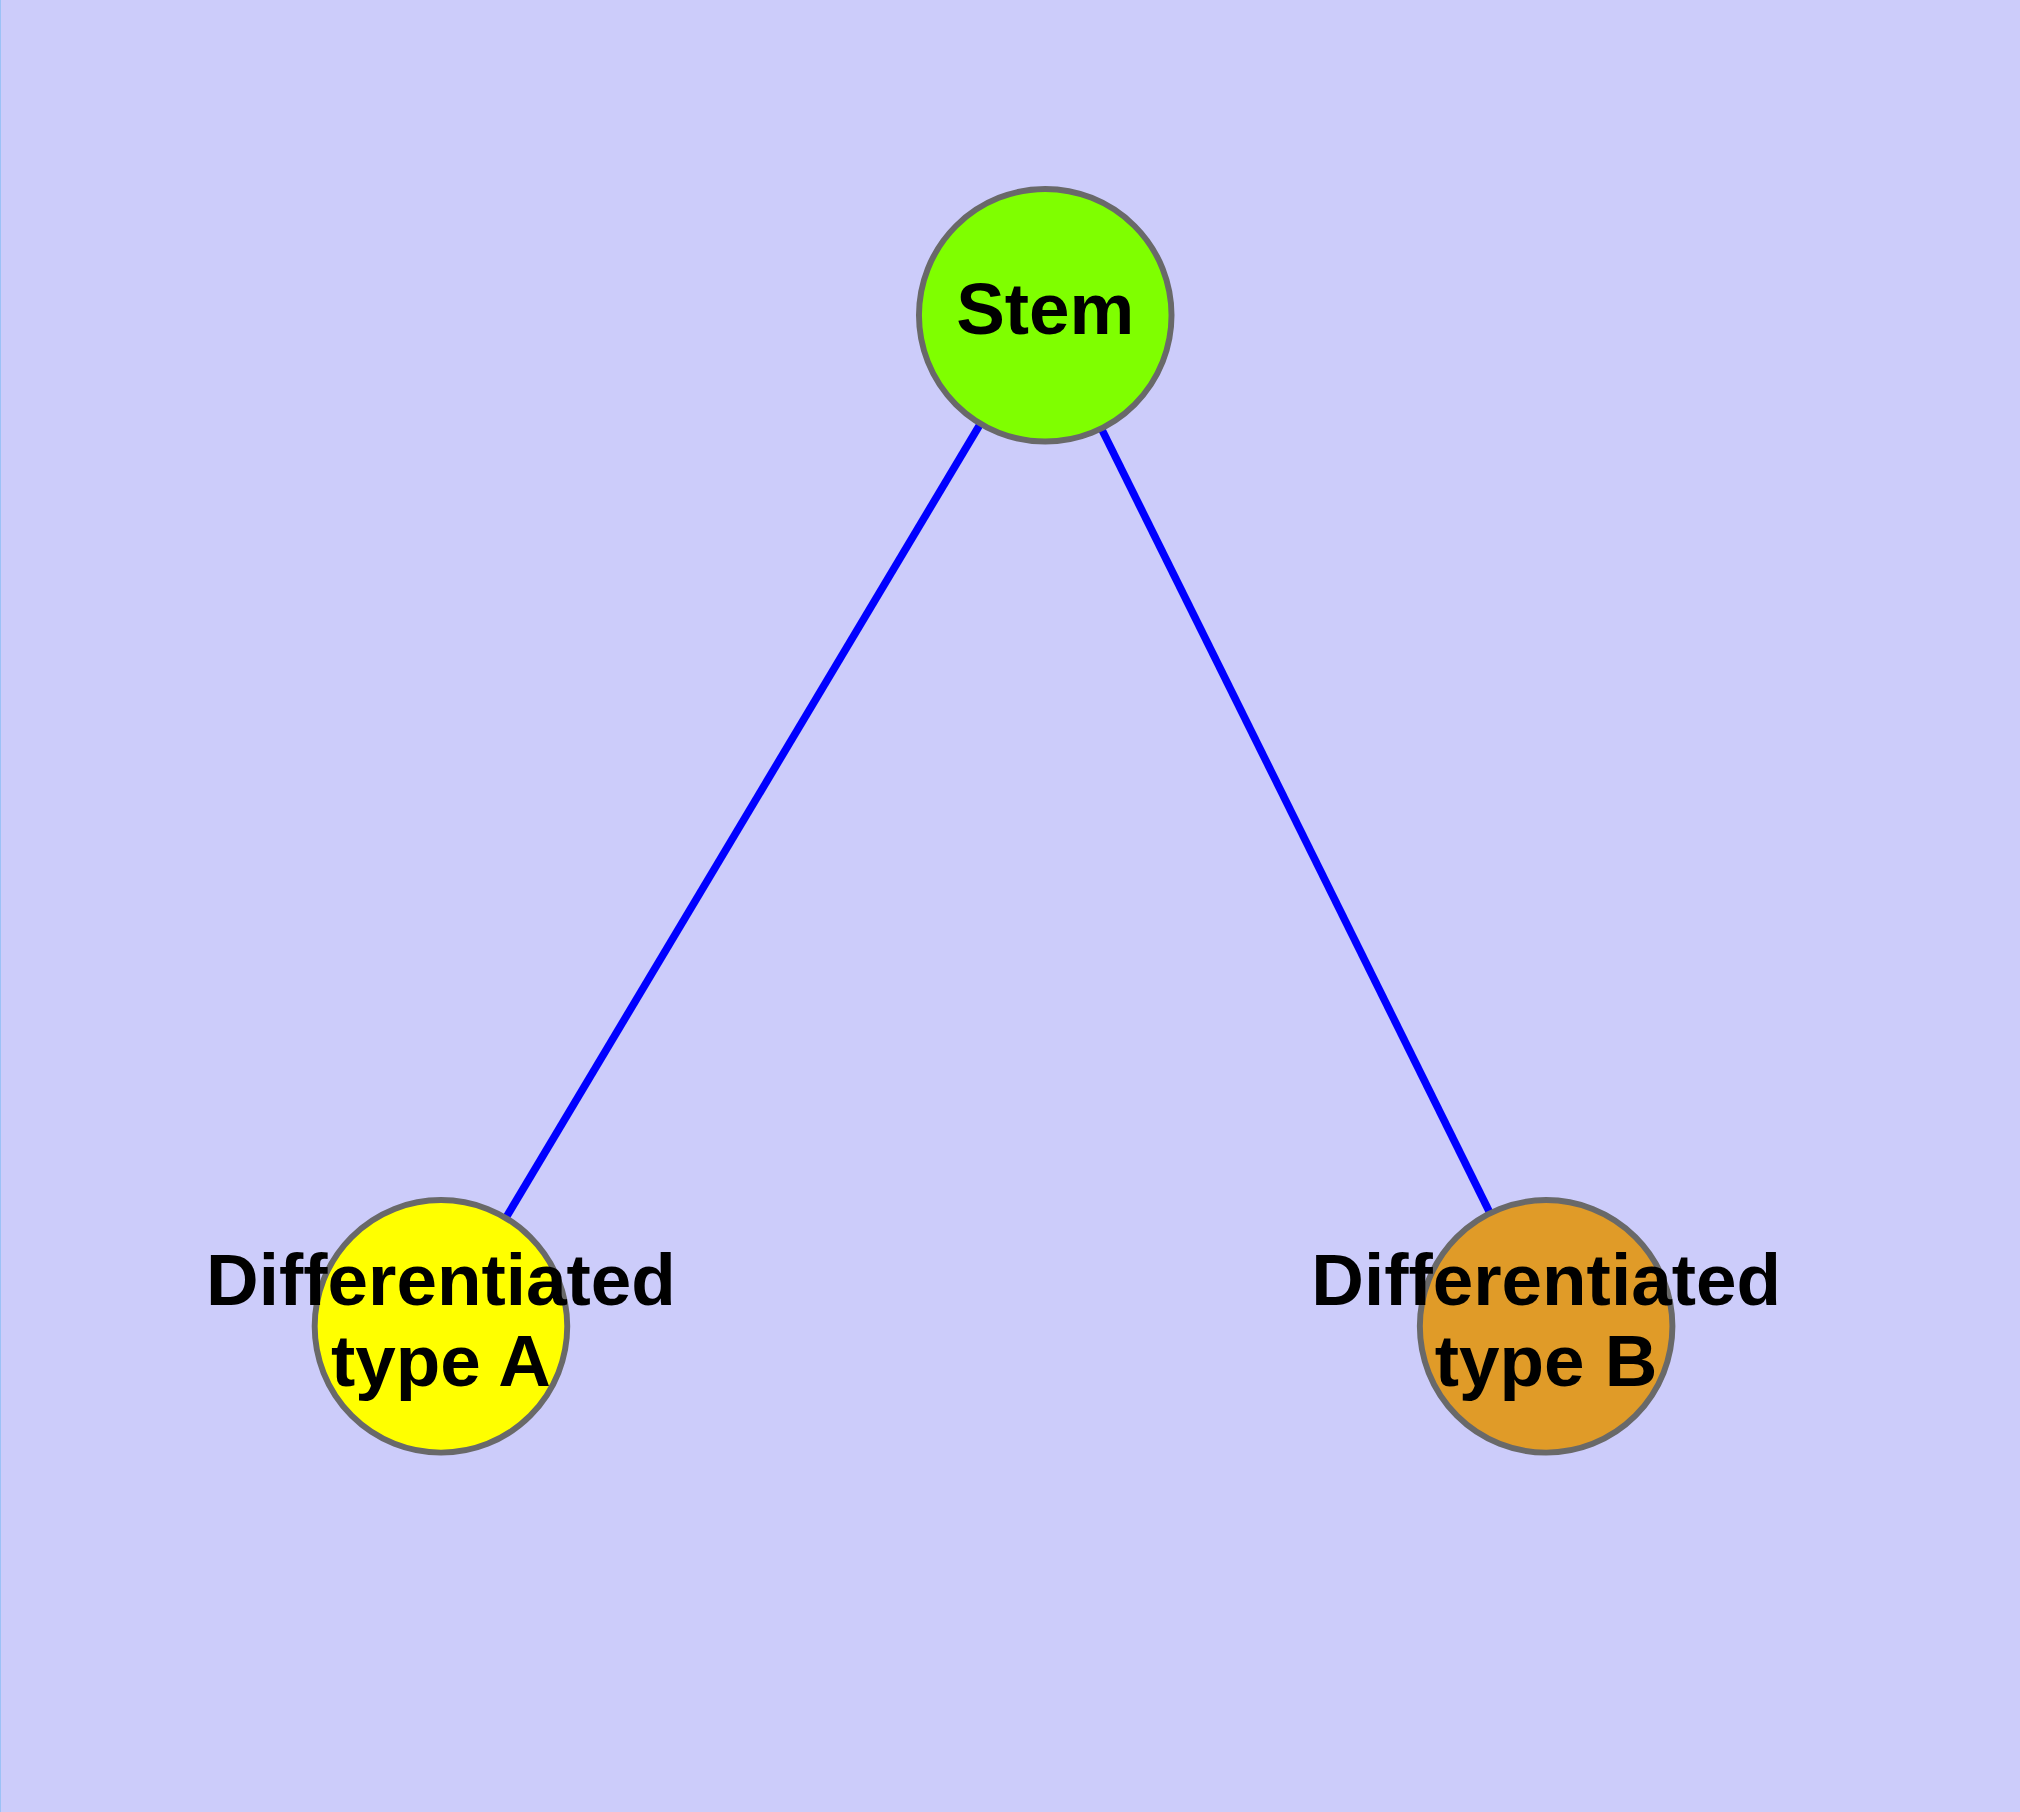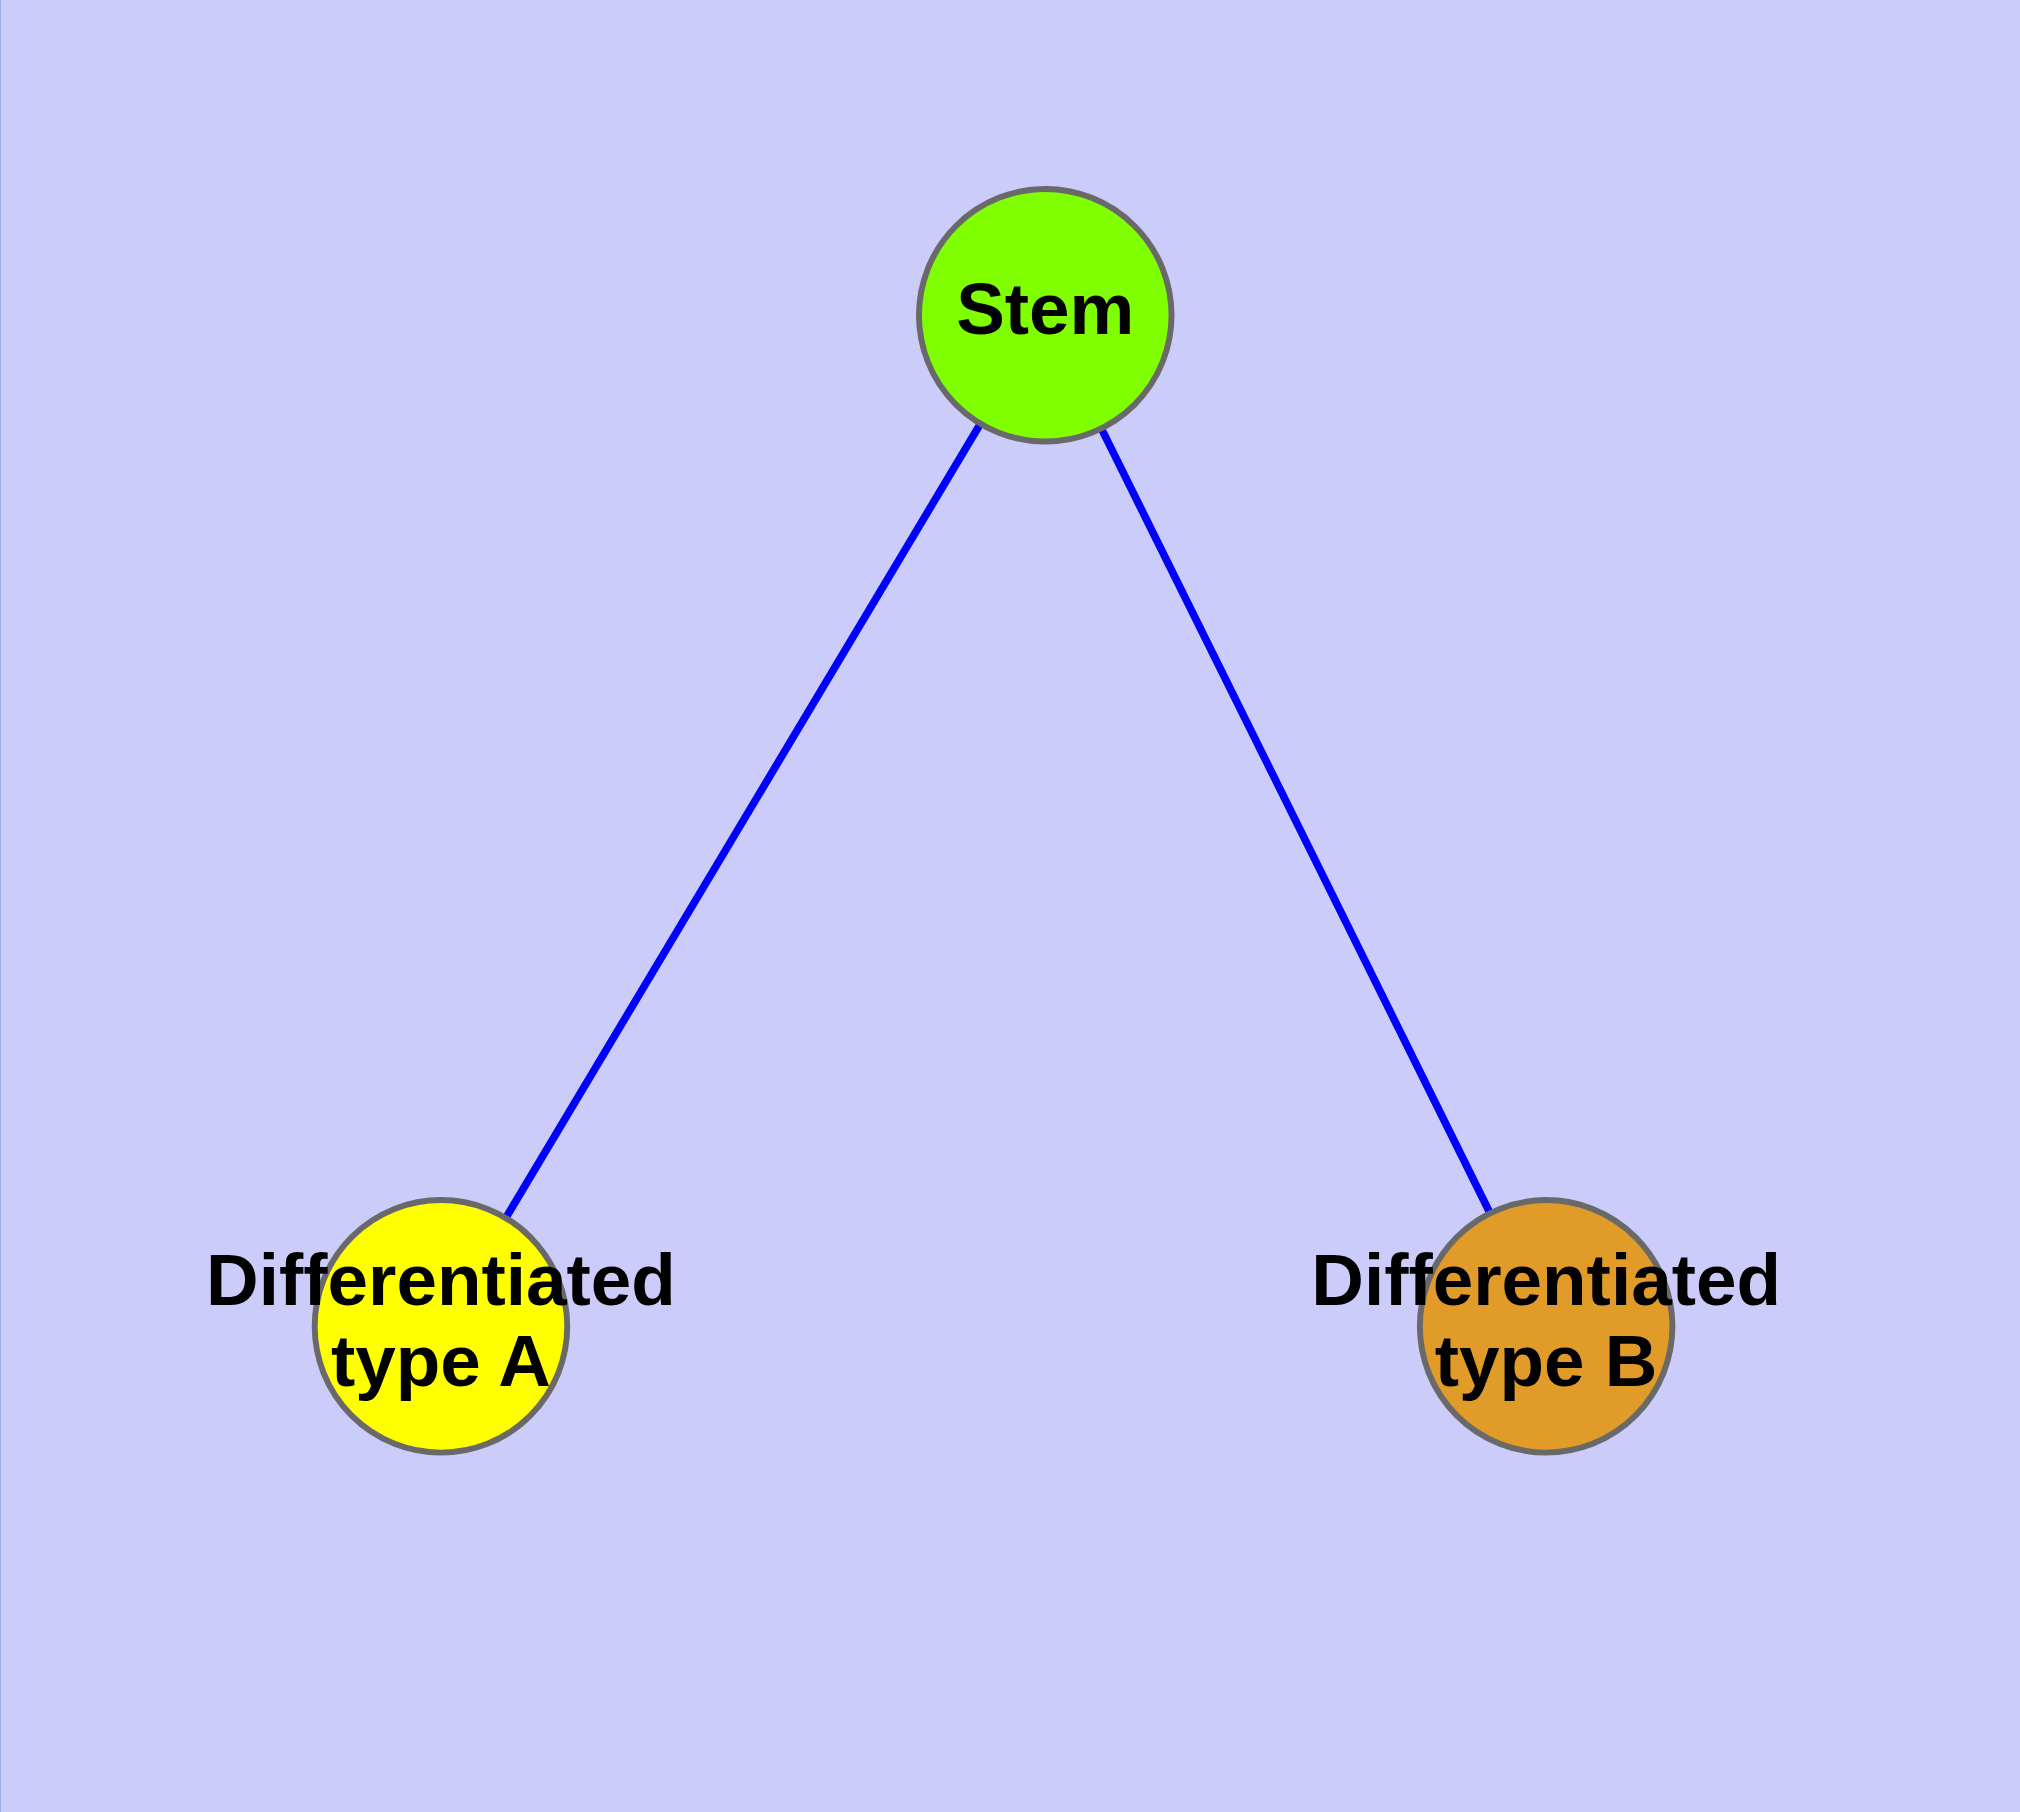--- a/index.html
+++ b/index.html
@@ -8,21 +8,21 @@
     padding: 0;
   }
   body {
     background: #ccccfa;
     font-family: "Liberation Sans", sans-serif;
   }
   #stage {
     position: relative;
     width: 1976px;
     height: 1812px;
-    background: #1d4ed8;
+    background: #0ea5e9;
     overflow: hidden;
   }
   #graph-svg {
     position: absolute;
     left: 0;
     top: 0;
     width: 2021px;
     height: 1812px;
     display: block;
   }

